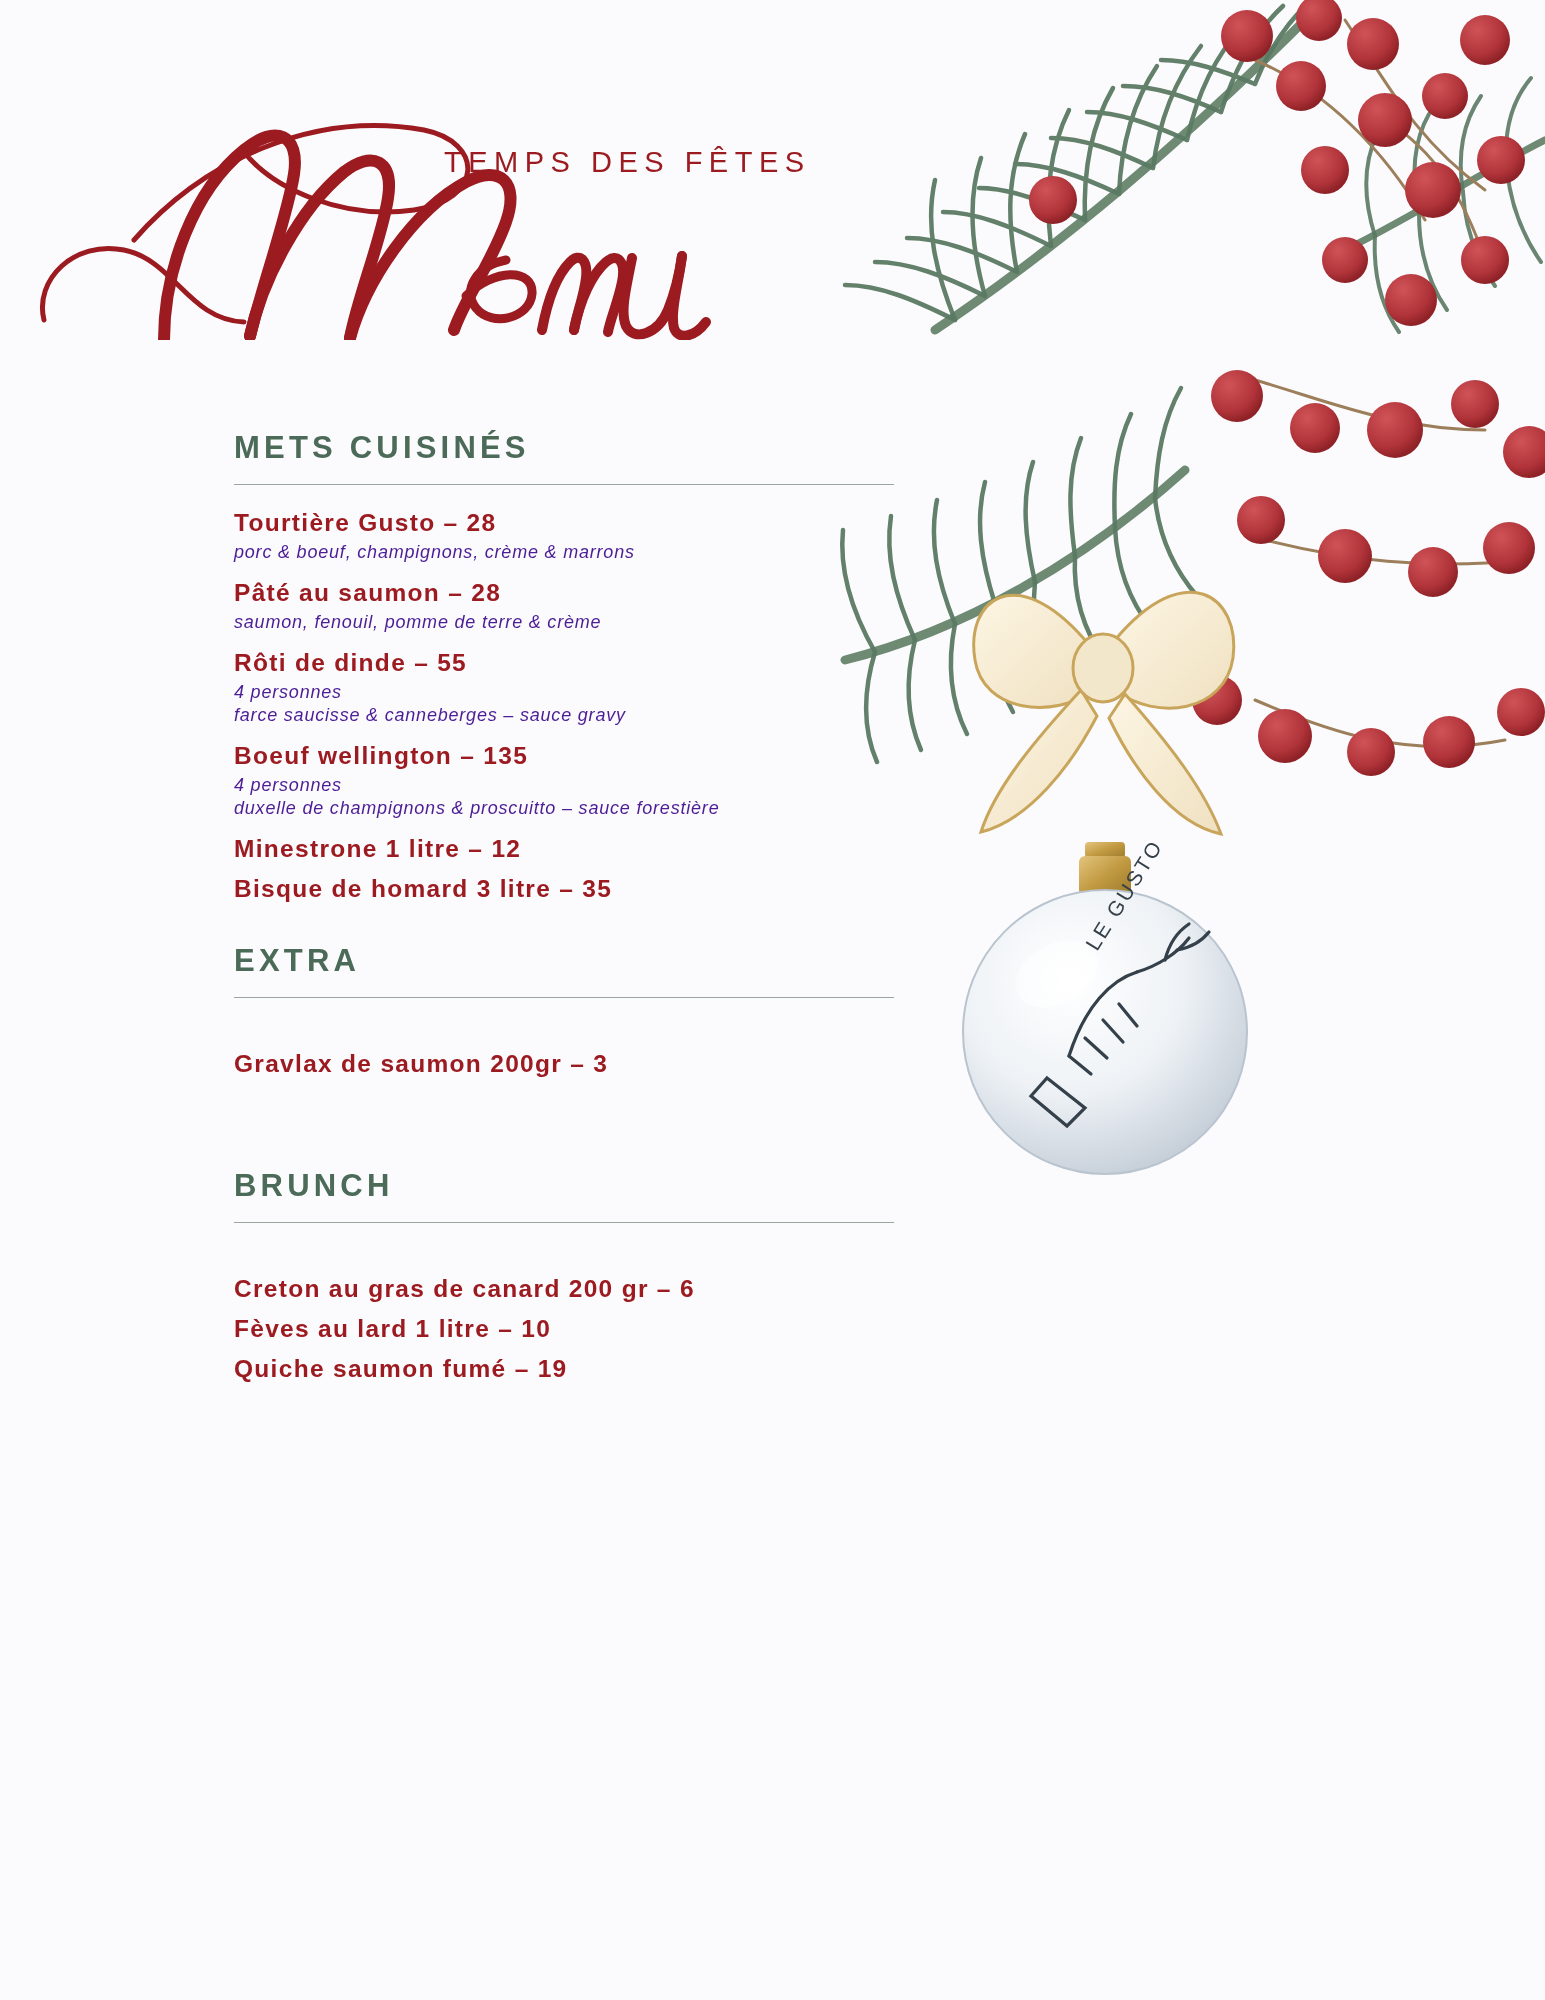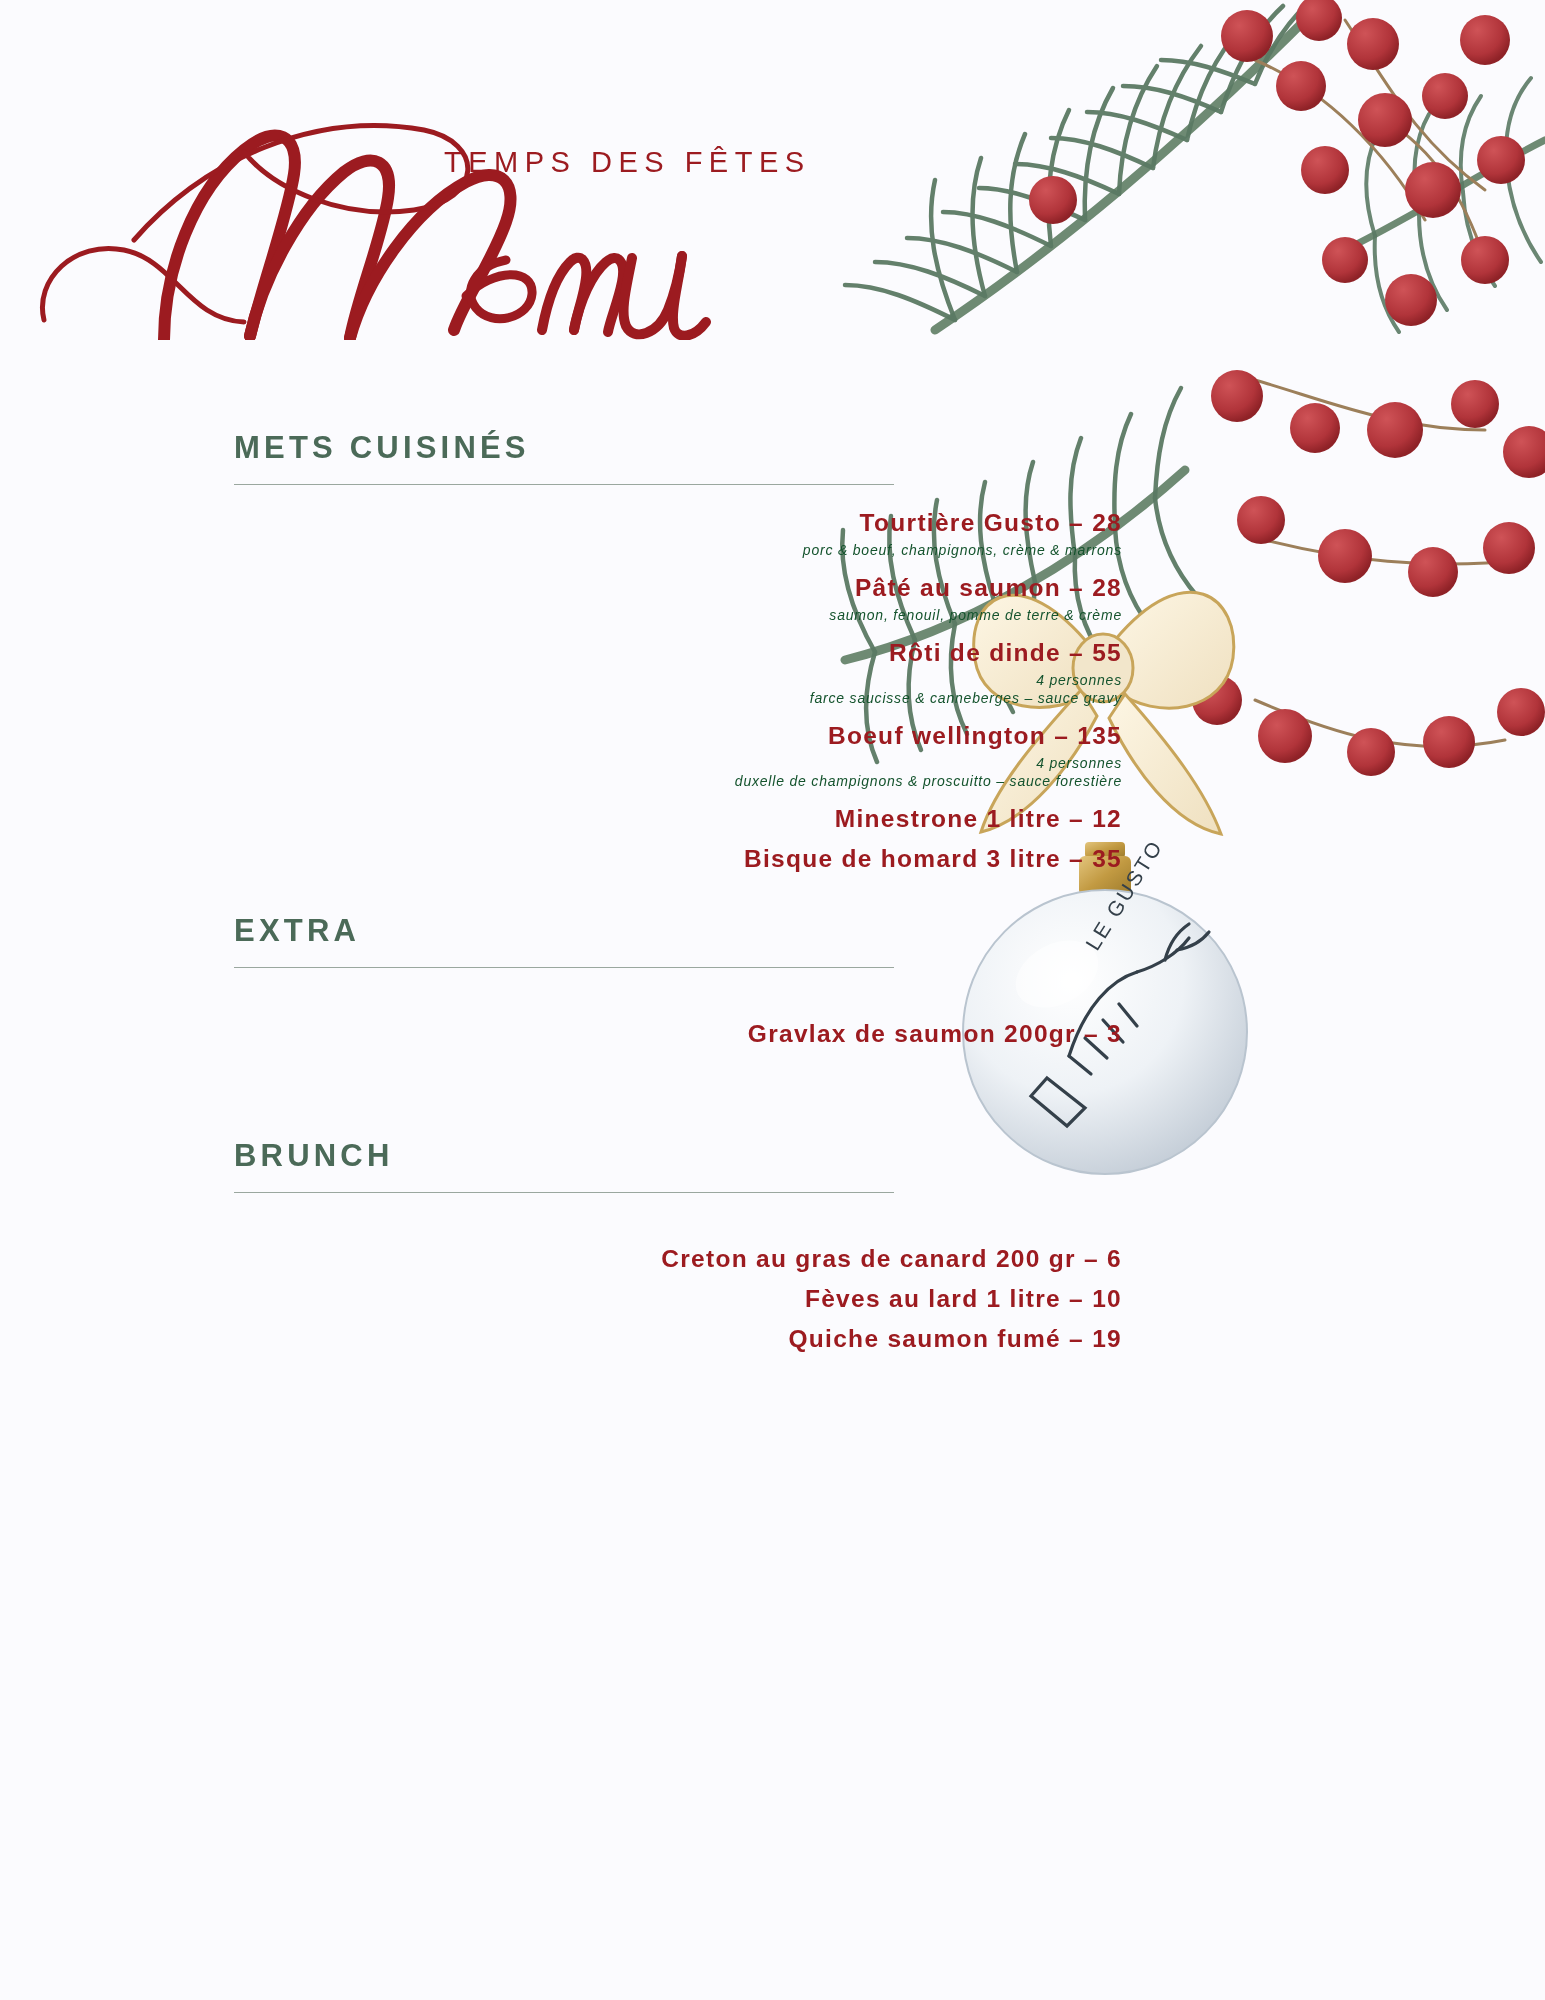--- a/index.html
+++ b/index.html
@@ -72,35 +72,34 @@
   }
   .rule {
     width: 660px;
     height: 1px;
     background: #9aa79f;
     margin: 0 0 24px 0;
   }
 
   .item {
     margin-bottom: 16px;
-    text-align: right;
   }
   .item-name {
     font-size: 24.5px;
     font-weight: 700;
     letter-spacing: 1.3px;
     color: #9c1b20;
     margin: 0 0 5px 0;
     white-space: nowrap;
   }
   .item-desc {
-    font-size: 14px;
+    font-size: 18px;
     font-style: italic;
     letter-spacing: 0.8px;
-    color: #14532d;
+    color: #4c1d95;
     margin: 0 0 2px 0;
     white-space: nowrap;
   }
   .item.compact { margin-bottom: 12px; }
   .item.compact .item-name { margin-bottom: 0; }
 
   .spacer-sm { height: 28px; }
   .spacer-lg { height: 78px; }
 </style>
 </head>

